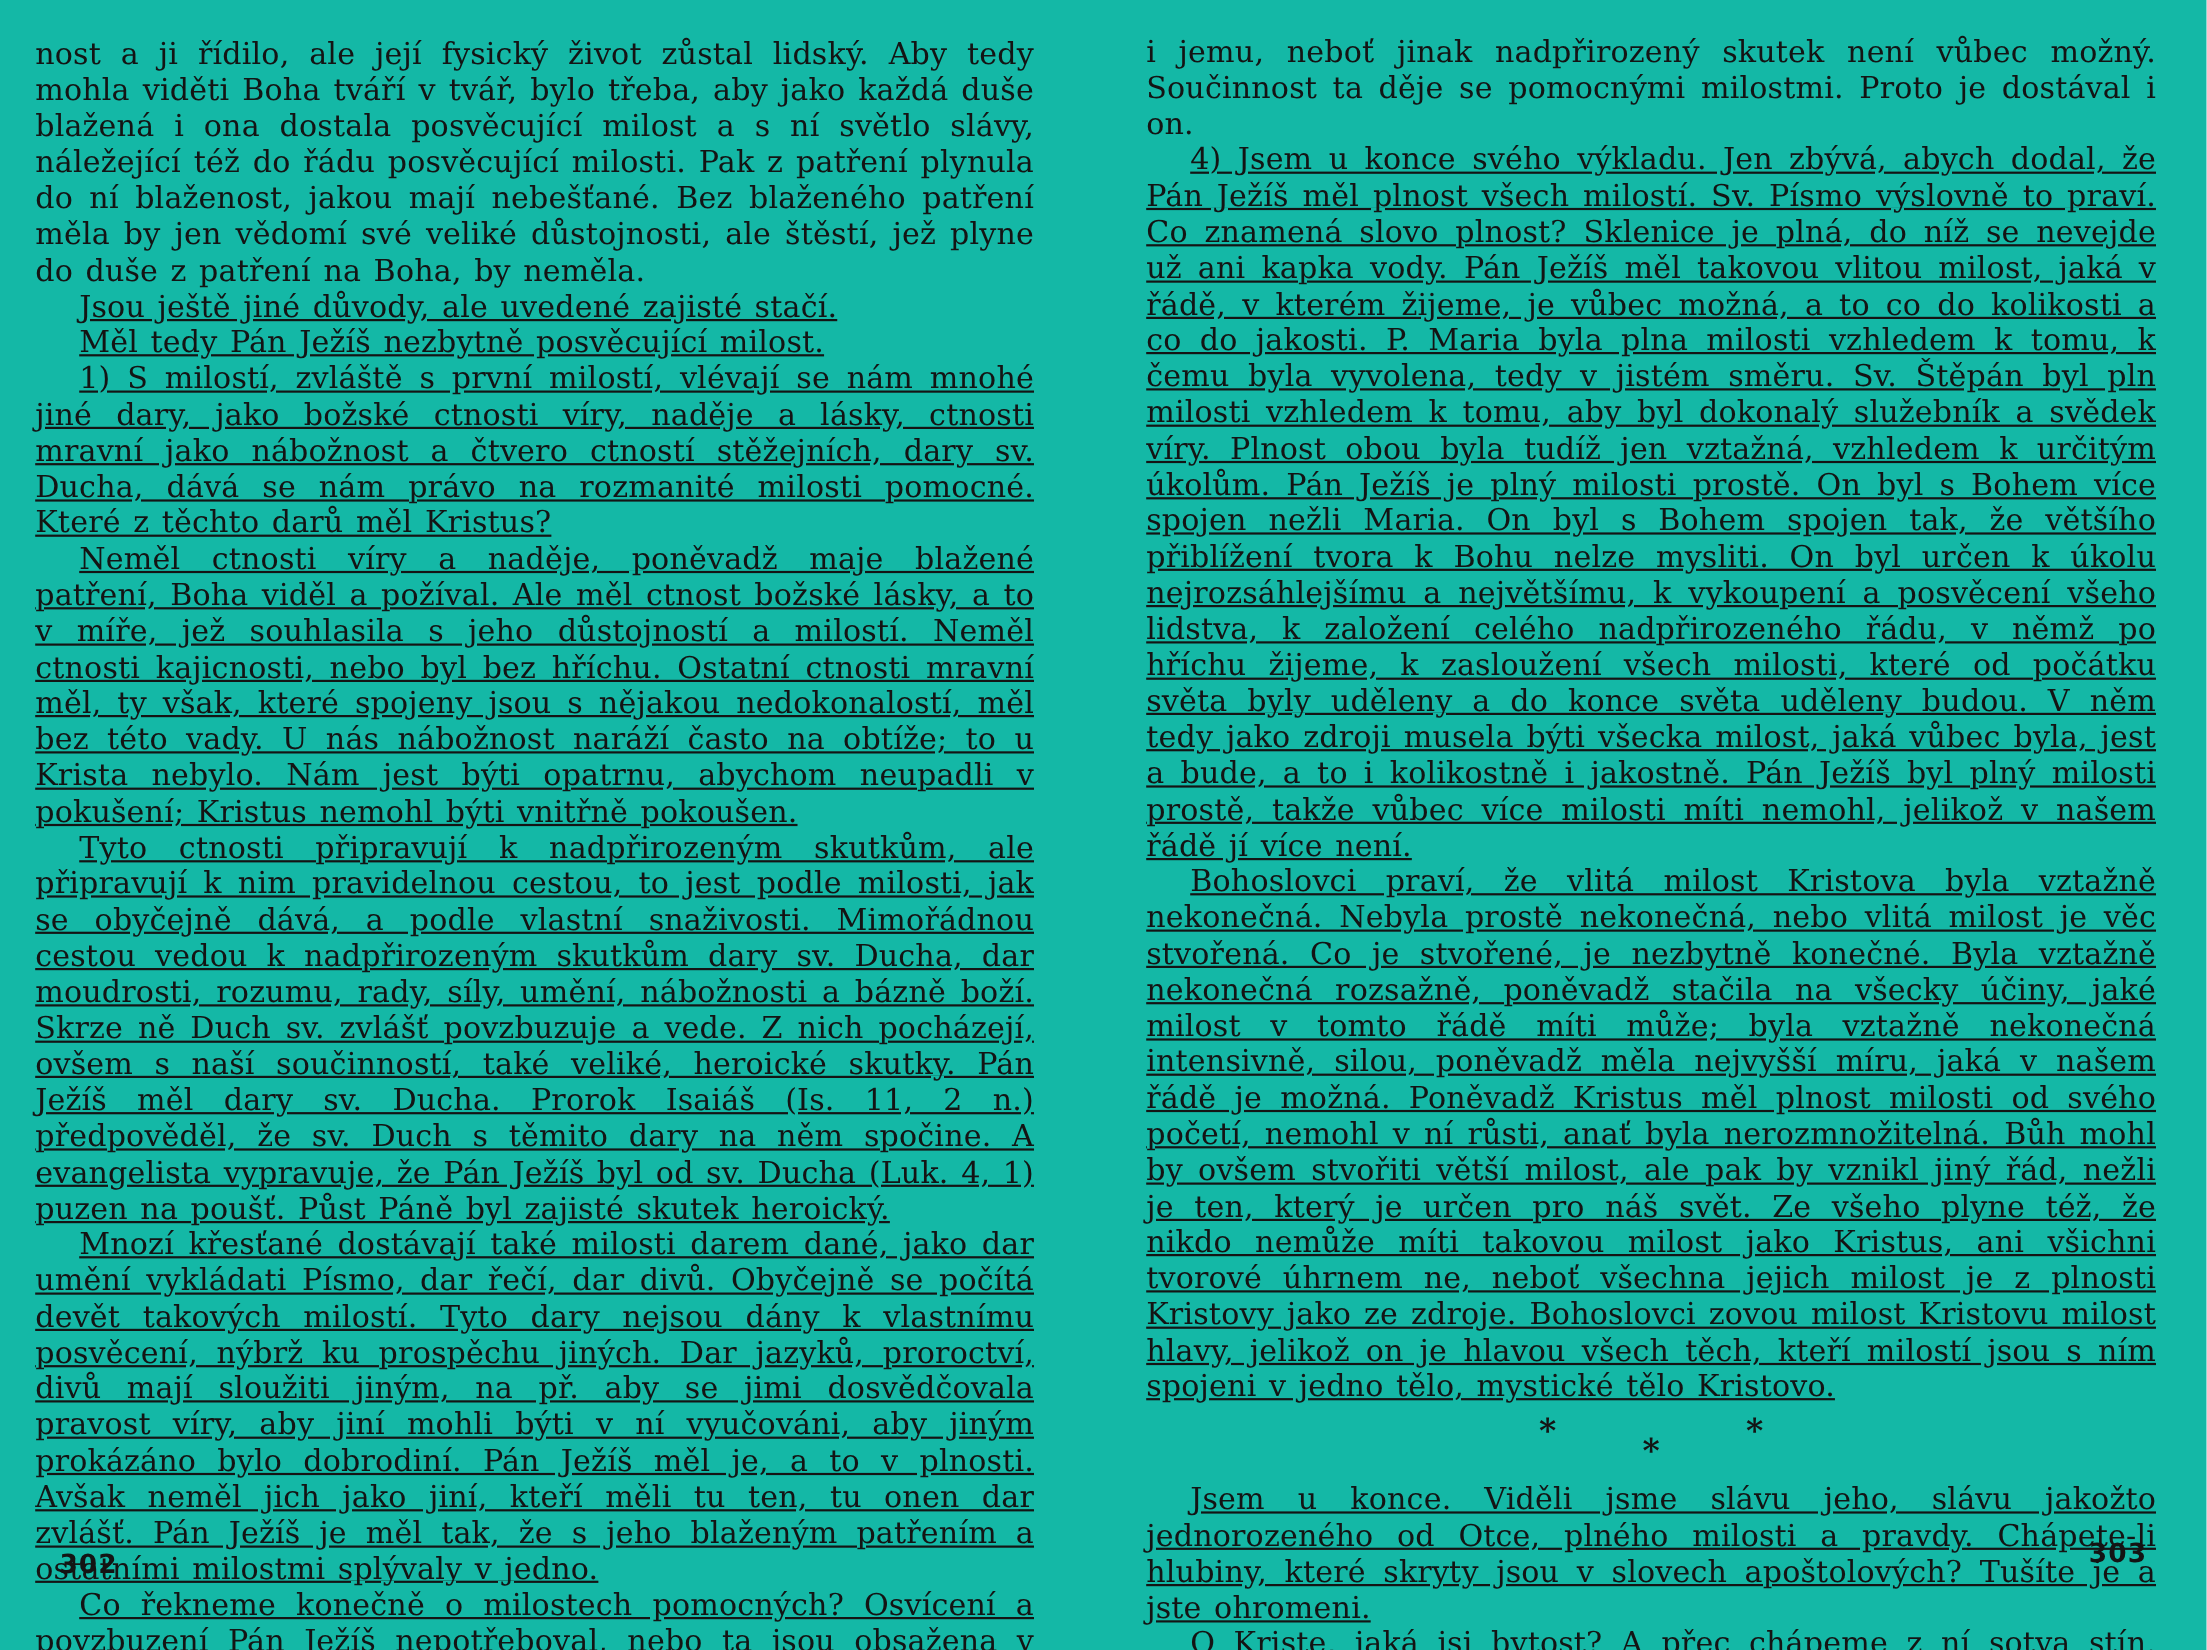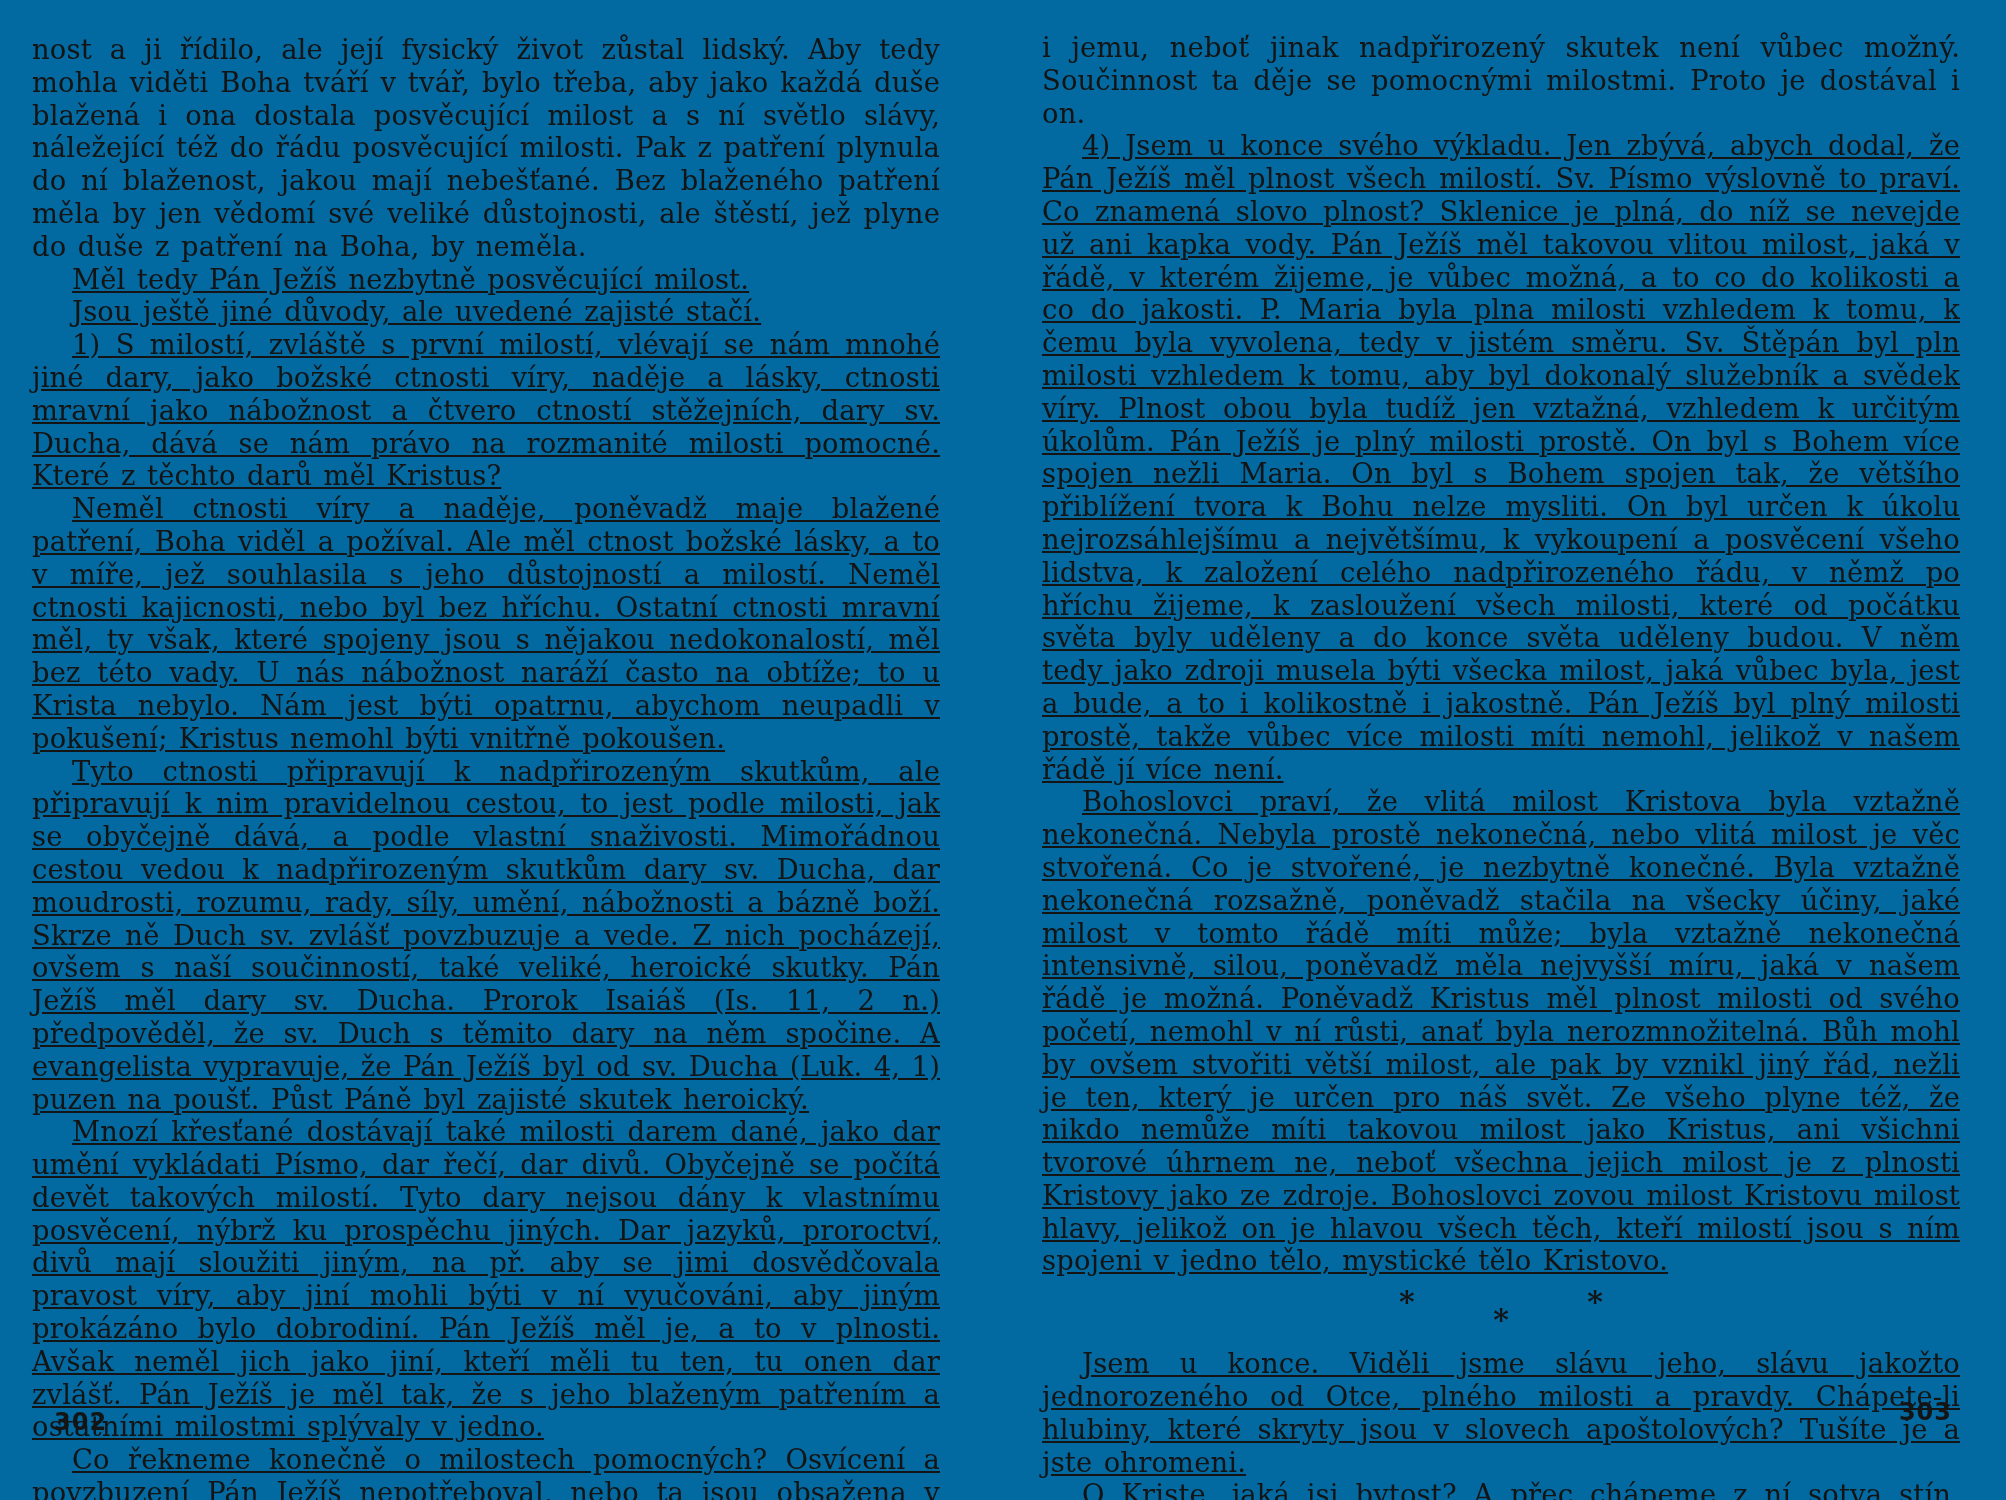--- a/index.html
+++ b/index.html
@@ -7,21 +7,21 @@
     padding: 0;
     width: 2006px;
     height: 1500px;
     background: #fbfbf8;
     overflow: hidden;
   }
   .spread {
     position: relative;
     width: 2006px;
     height: 1500px;
-    background: #0369a1;
+    background: #14b8a6;
     font-family: "DejaVu Serif", "Liberation Serif", serif;
     color: #141414;
   }
   .page {
     position: absolute;
     top: 0;
     height: 1500px;
   }
   .page.left  { left: 32px;  width: 908px; }
   .page.right { left: 1042px; width: 918px; }
@@ -64,22 +64,22 @@
   .pagenum.right-num { right: 8px; top: 1398px; }
 </style>
 </head>
 <body>
 
 <div class="spread">
 
   <section class="page left">
     <div class="col first">
         <p class="para">nost a ji řídilo, ale její fysický život zůstal lidský. Aby tedy mohla viděti Boha tváří v tvář, bylo třeba, aby jako každá duše blažená i ona dostala posvěcující milost a s ní světlo slávy, náležející též do řádu posvěcující milosti. Pak z patření plynula do ní blaženost, jakou mají nebešťané. Bez blaženého patření měla by jen vědomí své veliké důstojnosti, ale štěstí, jež plyne do duše z patření na Boha, by neměla.</p>
+        <p class="para indent">Jsou ještě jiné důvody, ale uvedené zajisté stačí.</p>
         <p class="para indent">Měl tedy Pán Ježíš nezbytně posvěcující milost.</p>
-        <p class="para indent">Jsou ještě jiné důvody, ale uvedené zajisté stačí.</p>
         <p class="para indent">1) S milostí, zvláště s první milostí, vlévají se nám mnohé jiné dary, jako božské ctnosti víry, naděje a lásky, ctnosti mravní jako nábožnost a čtvero ctností stěžejních, dary sv. Ducha, dává se nám právo na rozmanité milosti pomocné. Které z těchto darů měl Kristus?</p>
         <p class="para indent">Neměl ctnosti víry a naděje, poněvadž maje blažené patření, Boha viděl a požíval. Ale měl ctnost božské lásky, a to v míře, jež souhlasila s jeho důstojností a milostí. Neměl ctnosti kajicnosti, nebo byl bez hříchu. Ostatní ctnosti mravní měl, ty však, které spojeny jsou s nějakou nedokonalostí, měl bez této vady. U nás nábožnost naráží často na obtíže; to u Krista nebylo. Nám jest býti opatrnu, abychom neupadli v pokušení; Kristus nemohl býti vnitřně pokoušen.</p>
         <p class="para indent">Tyto ctnosti připravují k nadpřirozeným skutkům, ale připravují k nim pravidelnou cestou, to jest podle milosti, jak se obyčejně dává, a podle vlastní snaživosti. Mimořádnou cestou vedou k nadpřirozeným skutkům dary sv. Ducha, dar moudrosti, rozumu, rady, síly, umění, nábožnosti a bázně boží. Skrze ně Duch sv. zvlášť povzbuzuje a vede. Z nich pocházejí, ovšem s naší součinností, také veliké, heroické skutky. Pán Ježíš měl dary sv. Ducha. Prorok Isaiáš (Is. 11, 2 n.) předpověděl, že sv. Duch s těmito dary na něm spočine. A evangelista vypravuje, že Pán Ježíš byl od sv. Ducha (Luk. 4, 1) puzen na poušť. Půst Páně byl zajisté skutek heroický.</p>
         <p class="para indent">Mnozí křesťané dostávají také milosti darem dané, jako dar umění vykládati Písmo, dar řečí, dar divů. Obyčejně se počítá devět takových milostí. Tyto dary nejsou dány k vlastnímu posvěcení, nýbrž ku prospěchu jiných. Dar jazyků, proroctví, divů mají sloužiti jiným, na př. aby se jimi dosvědčovala pravost víry, aby jiní mohli býti v ní vyučováni, aby jiným prokázáno bylo dobrodiní. Pán Ježíš měl je, a to v plnosti. Avšak neměl jich jako jiní, kteří měli tu ten, tu onen dar zvlášť. Pán Ježíš je měl tak, že s jeho blaženým patřením a ostatními milostmi splývaly v jedno.</p>
         <p class="para indent">Co řekneme konečně o milostech pomocných? Osvícení a povzbuzení Pán Ježíš nepotřeboval, nebo ta jsou obsažena v jeho blaženém patření. Ale součinnosti Boží k nadpřirozeným skutkům bylo třeba</p>
       </div>
     <div class="pagenum left-num">302</div>
   </section>
 
   <section class="page right">

